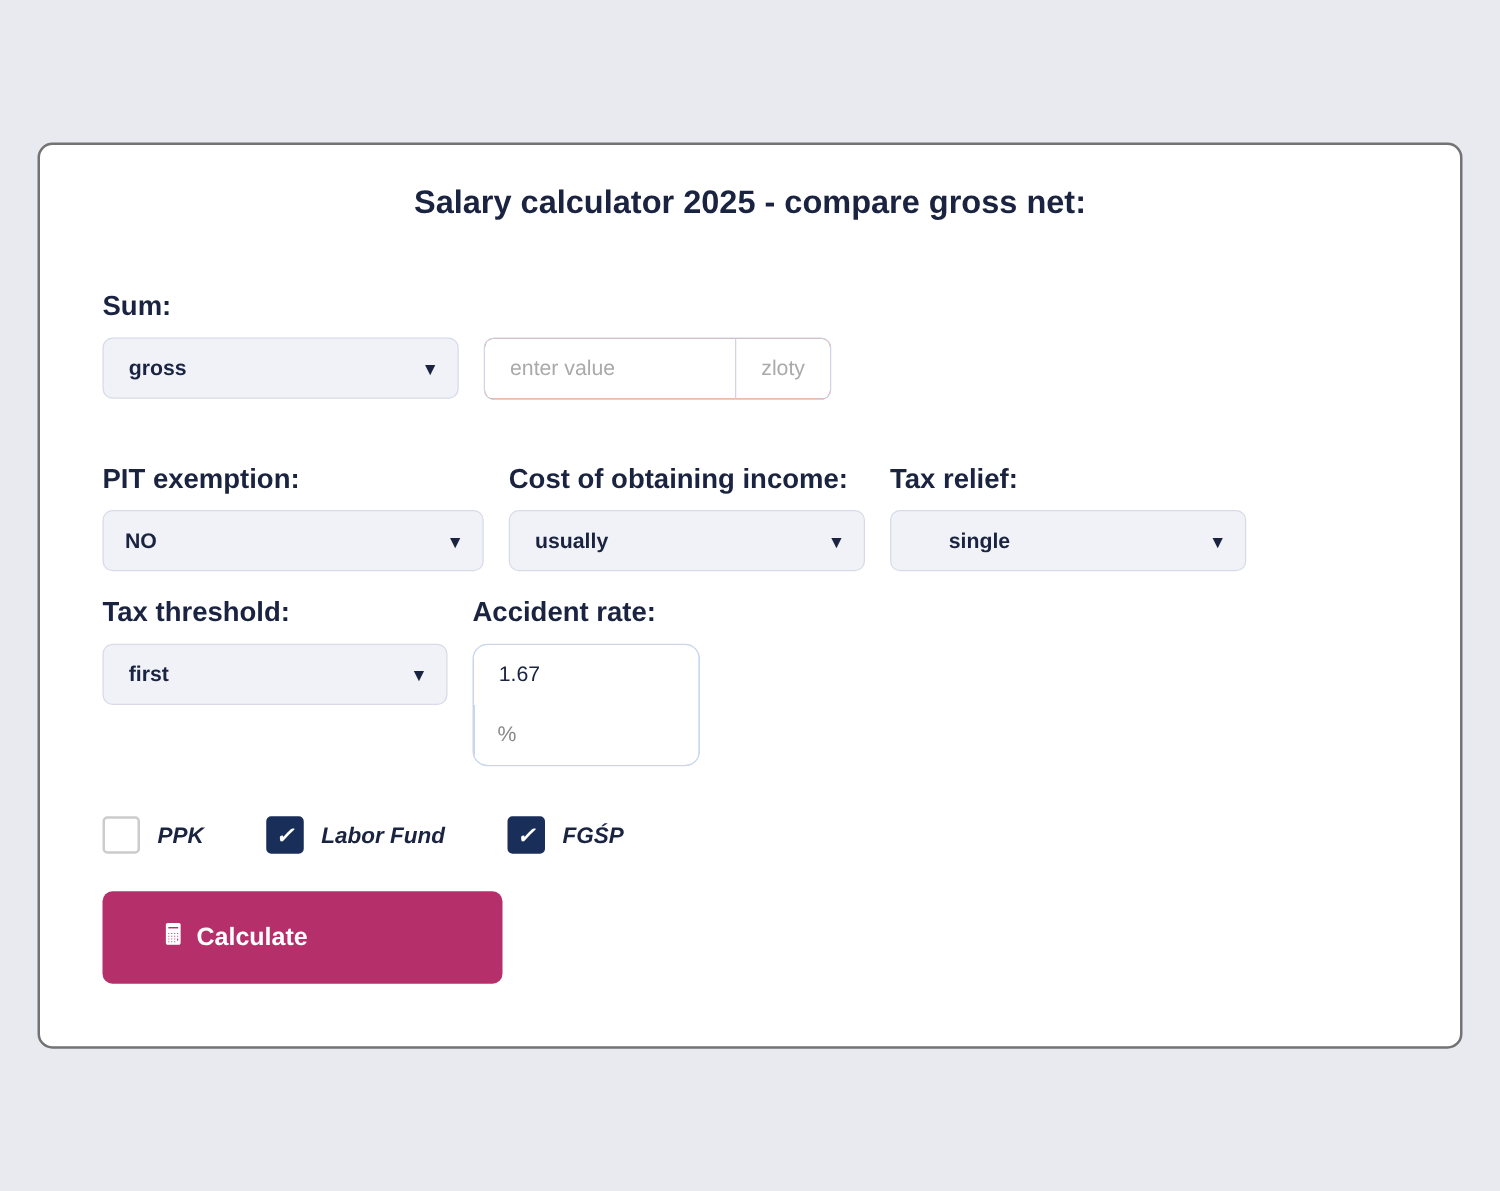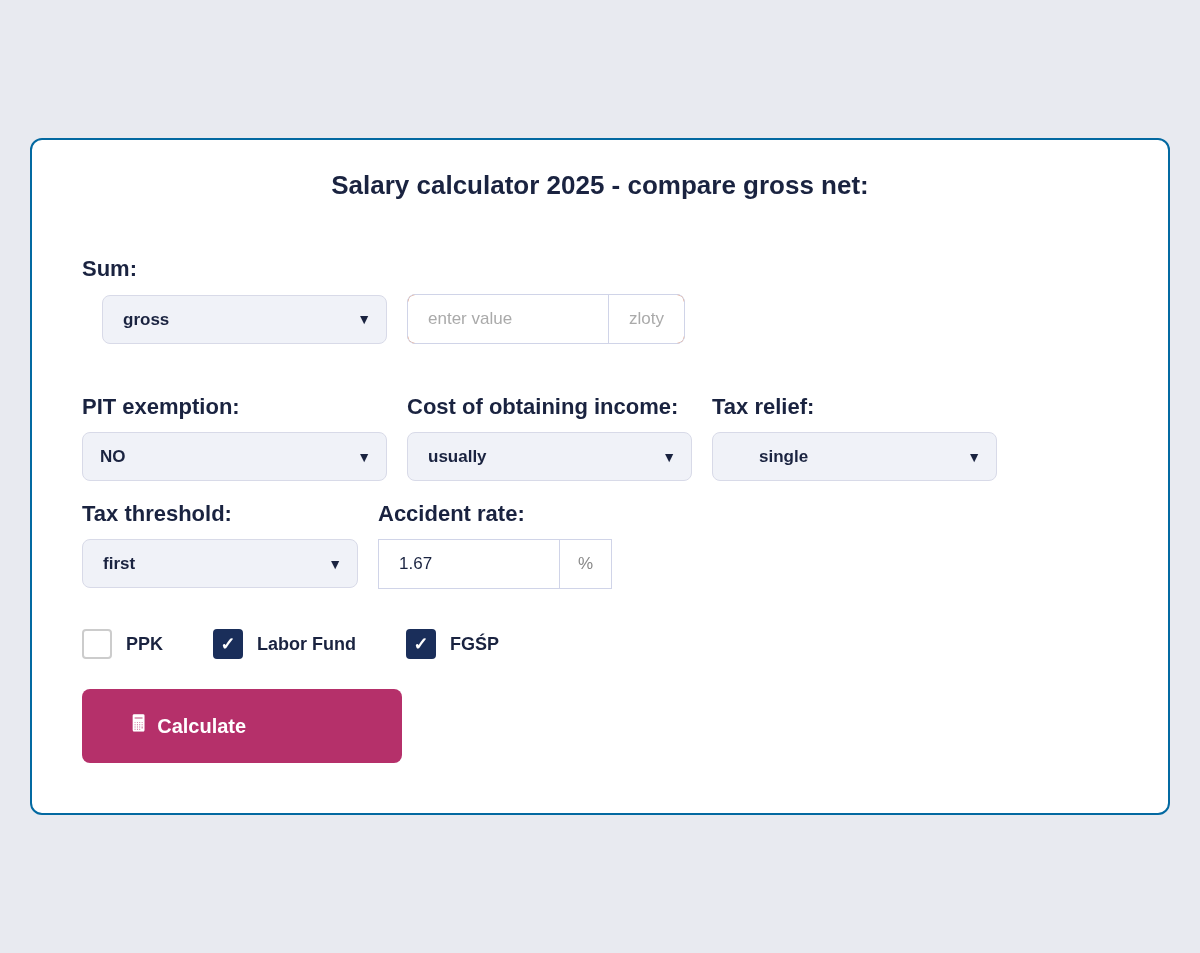--- a/index.html
+++ b/index.html
@@ -13,21 +13,21 @@
       font-family: 'Segoe UI', Arial, sans-serif;
       display: flex;
       justify-content: center;
       align-items: center;
       min-height: 100vh;
       padding: 20px;
     }
 
     .calculator-card {
       background: #ffffff;
-      border: 2px solid #0369a1;
+      border: 2px solid #737373;
       border-radius: 12px;
       width: 1140px;
       max-width: 100%;
       padding: 30px 50px 50px 50px;
       position: relative;
     }
 
     .card-title {
       font-size: 26px;
       font-weight: 700;
@@ -44,24 +44,23 @@
     .field-label {
       font-size: 22px;
       font-weight: 700;
       color: #1a2340;
       margin-bottom: 12px;
       display: block;
     }
 
     .row {
       display: flex;
-      align-items: center;
+      align-items: flex-start;
       gap: 20px;
       flex-wrap: wrap;
-      margin-left: 20px;
     }
 
     .field-group {
       display: flex;
       flex-direction: column;
     }
 
     .select-wrapper {
       position: relative;
       display: inline-block;
@@ -149,23 +148,24 @@
       padding-left: 46px;
     }
 
     .threshold-select {
       width: 276px;
     }
 
     .accident-input-group {
       display: flex;
       border: 1.5px solid #d0d4e8;
-      border-radius: 0;
+      border-radius: 12px;
       overflow: hidden;
       background: #7dd3fc;
+      flex-direction: column;
     }
 
     .accident-input {
       border: none;
       outline: none;
       padding: 14px 20px;
       font-size: 17px;
       color: #1a2340;
       width: 180px;
       background: #fff;
@@ -181,20 +181,21 @@
       display: flex;
       align-items: center;
     }
 
     .checkboxes-row {
       display: flex;
       align-items: center;
       gap: 50px;
       margin-bottom: 30px;
       flex-wrap: wrap;
+      font-style: italic;
     }
 
     .checkbox-item {
       display: flex;
       align-items: center;
       gap: 14px;
     }
 
     .checkbox-custom {
       width: 30px;

